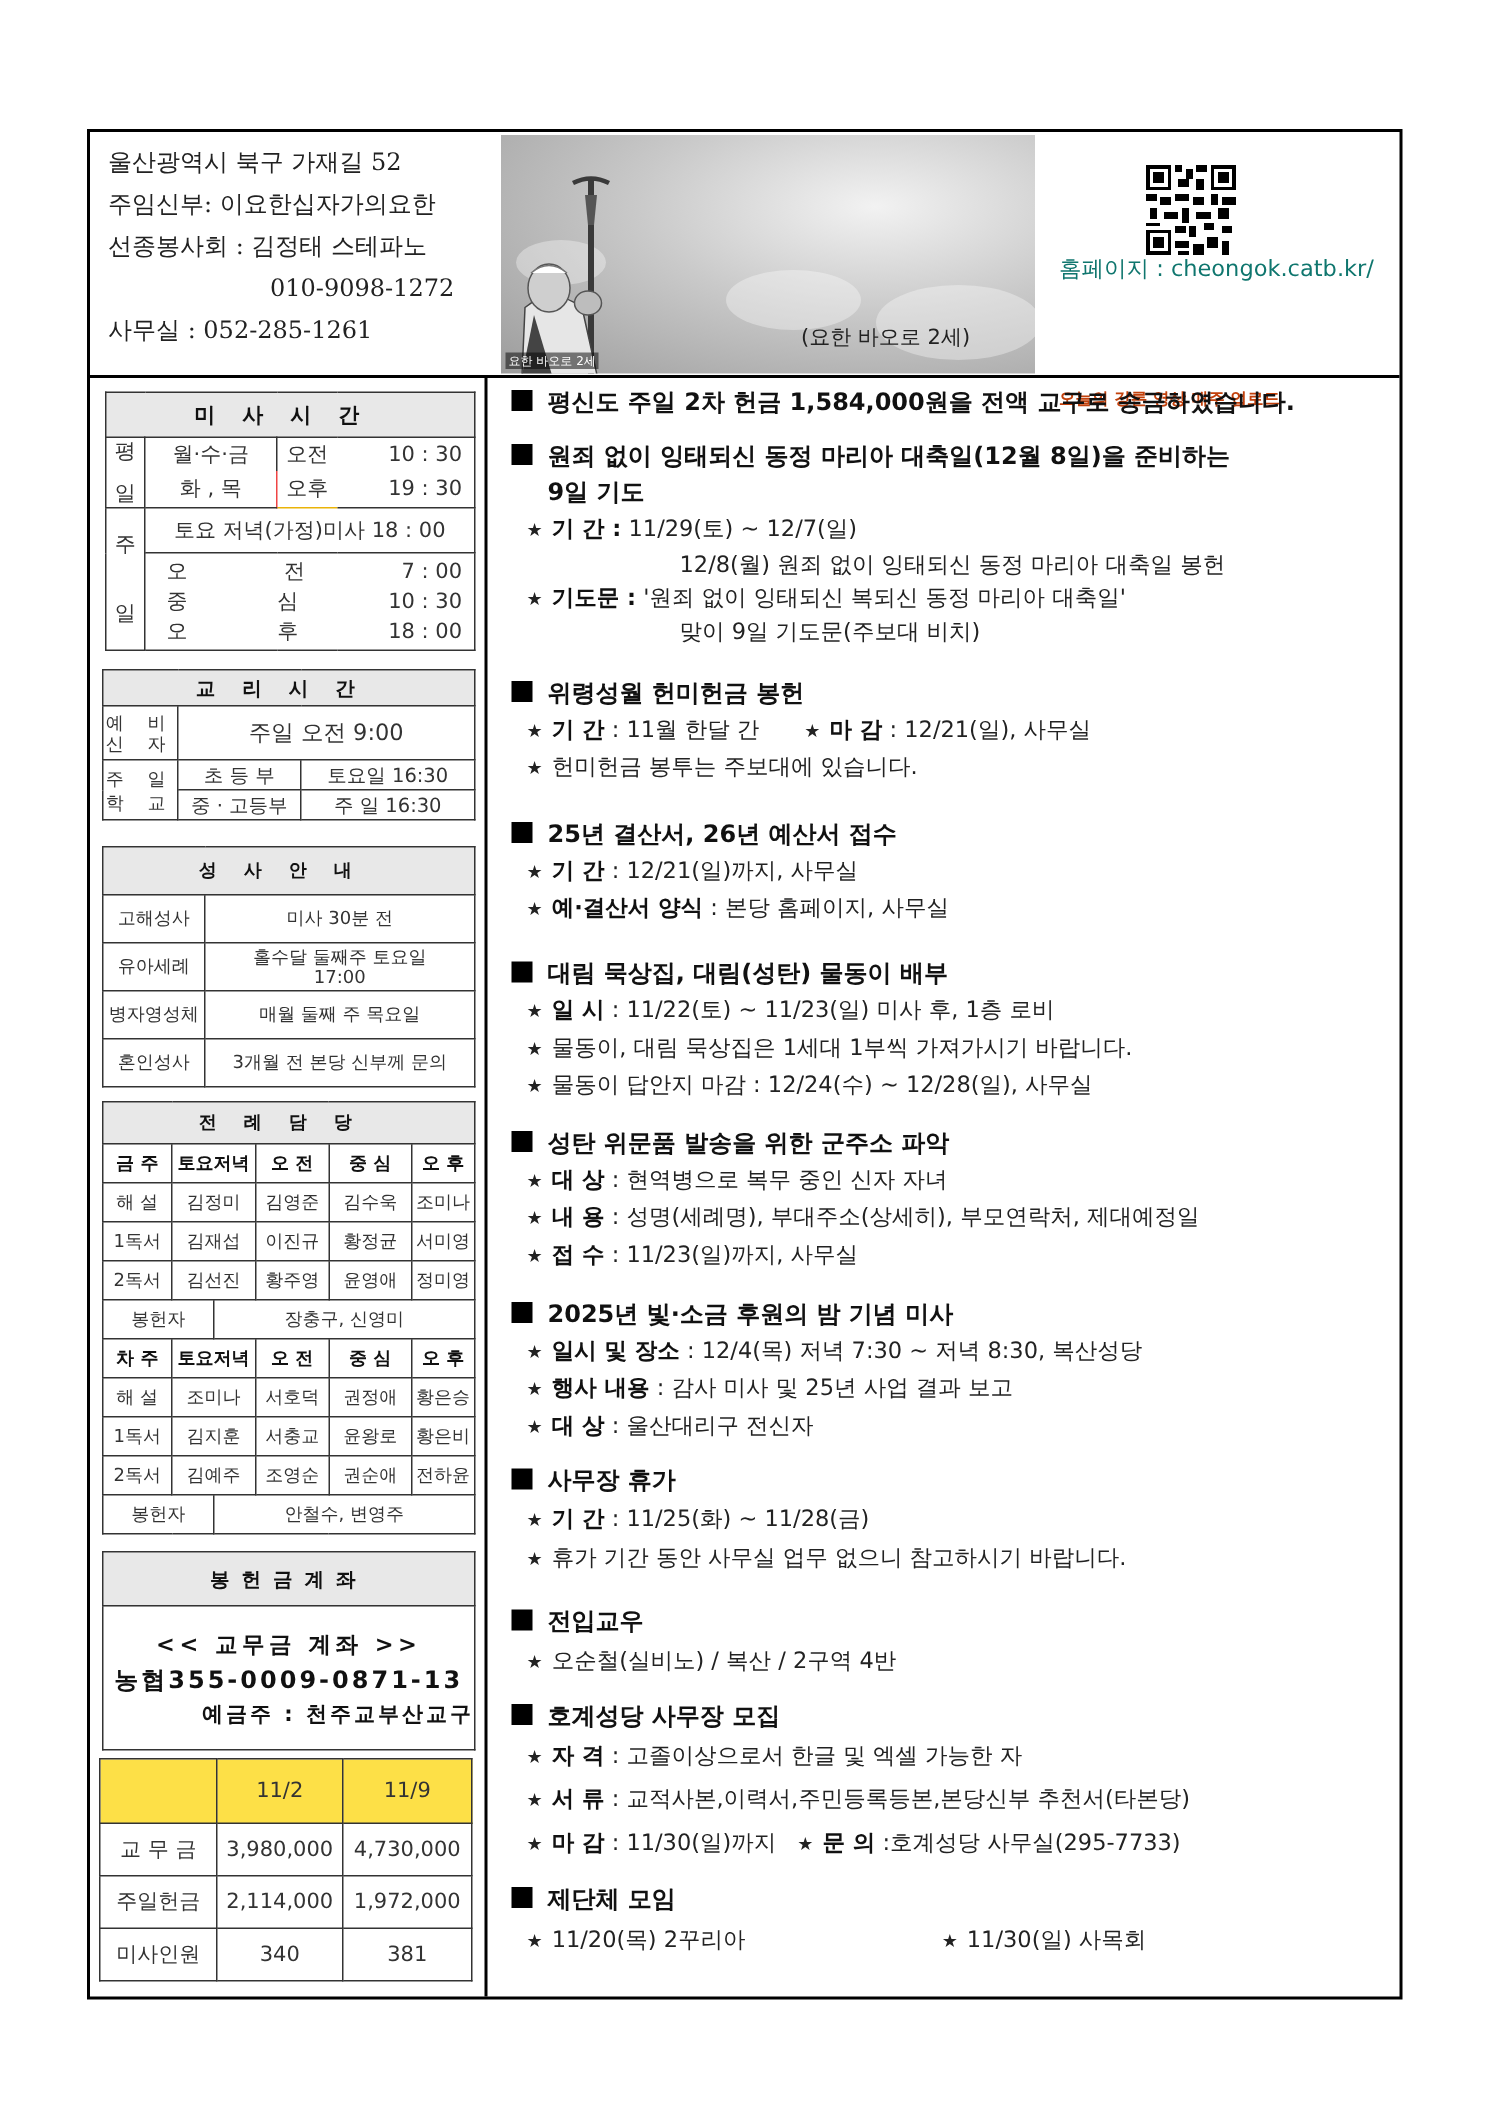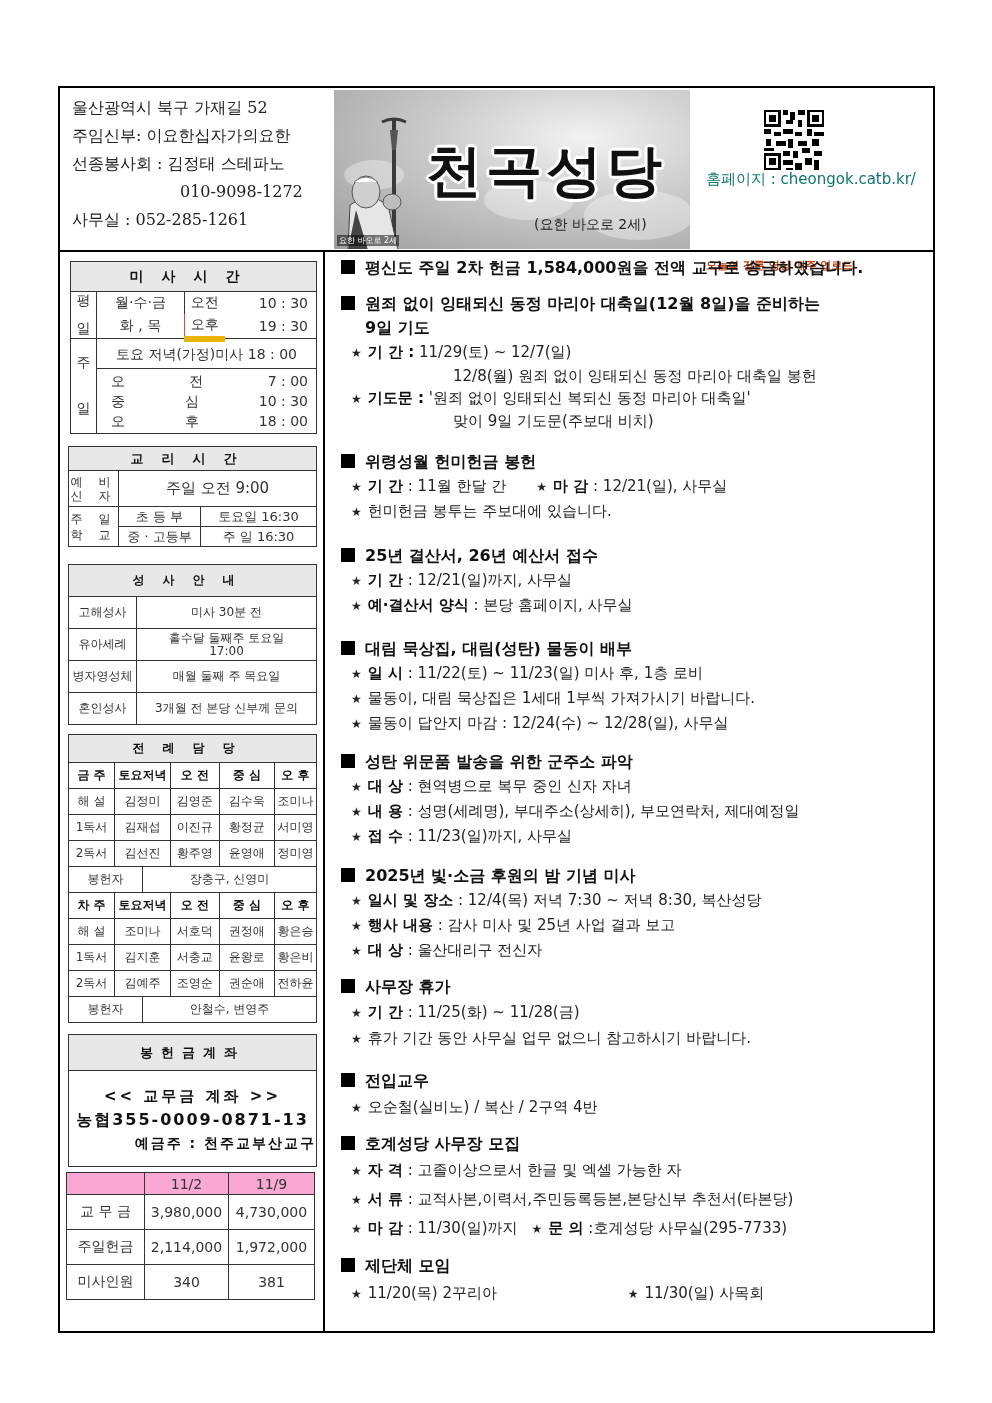--- a/index.html
+++ b/index.html
@@ -76,21 +76,20 @@
       <svg class="pope" viewBox="0 0 100 140">
         <rect x="54" y="8" width="4" height="132" fill="#3a3a3a"></rect>
         <path d="M44 12 Q56 6 68 12" stroke="#3a3a3a" stroke-width="3" fill="none"></path>
         <path d="M52 20 L60 20 L58 40 L54 40 Z" fill="#555"></path>
         <path d="M10 140 L12 95 Q30 80 50 95 L60 140 Z" fill="#e6e6e6" stroke="#444" stroke-width="1"></path>
         <path d="M10 140 L18 100 L30 140 Z" fill="#444"></path>
         <ellipse cx="28" cy="82" rx="14" ry="16" fill="#cfcfcf" stroke="#555"></ellipse>
         <path d="M16 72 Q28 62 40 72" fill="#fff" stroke="#777"></path>
         <ellipse cx="54" cy="92" rx="9" ry="8" fill="#bdbdbd" stroke="#555"></ellipse>
       </svg>
-      <div class="title">천곡성당</div>
       <div class="subtitle">(요한 바오로 2세)</div>
       <div class="caption">요한 바오로 2세</div>
     </div>
 
     <div class="hdr-right">
       <svg class="qr" viewBox="0 0 25 25" shape-rendering="crispEdges">
         <rect width="25" height="25" fill="#fff"></rect>
         <g fill="#000">
           <rect x="0" y="0" width="7" height="7"></rect>
             <rect x="1" y="1" width="5" height="5" fill="#fff"></rect>
@@ -147,21 +146,21 @@
         <td rowspan="2" style="width:26px;border-bottom:1px solid #333;">
           <div>평</div>
               <div style="margin-top:10px;">일</div>
         </td>
         <td style="border-bottom:none;border-right:1px solid #333;width:88px;">월·수·금</td>
         <td style="border:none;width:40px;">오전</td>
         <td style="border-left:none;border-bottom:none;text-align:right;padding-right:8px;">10 : 30</td>
       </tr>
       <tr style="height:22px;">
         <td style="border-top:none;border-right:1px solid #ef4444;">화 , 목</td>
-        <td style="border:none;border-bottom:6px solid #eab308;">오후</td>
+        <td style="border:none;border-bottom:1px solid #eab308;">오후</td>
         <td style="border-left:none;border-top:none;text-align:right;padding-right:8px;">19 : 30</td>
       </tr>
       <tr style="height:30px;">
         <td rowspan="2">
           <div>주</div>
               <div style="margin-top:28px;">일</div>
         </td>
         <td colspan="3">토요 저녁(가정)미사 18 : 00</td>
       </tr>
       <tr>
@@ -313,21 +312,21 @@
           <div style="font-size:15px;letter-spacing:3px;line-height:24px;">&lt;&lt; 교무금 계좌 &gt;&gt;</div>
           <div style="font-size:16px;letter-spacing:2px;line-height:24px;">농협355-0009-0871-13</div>
           <div style="font-size:14px;letter-spacing:2px;line-height:22px;text-align:right;padding-left:24px;">예금주 : 천주교부산교구</div>
         </td>
       </tr>
     </tbody>
       </table>
 
     <table class="box fin">
       <tbody>
-          <tr style="height:22px;background:#f9a8d4;margin-left:24px;">
+          <tr style="height:43px;background:#fde047;margin-left:24px;">
         <td style="width:78px;"></td>
         <td style="width:84px;">11/2</td>
         <td>11/9</td>
       </tr>
       <tr style="height:35px;">
         <td>교 무 금</td>
             <td>3,980,000</td>
             <td>4,730,000</td>
       </tr>
       <tr style="height:35px;">

